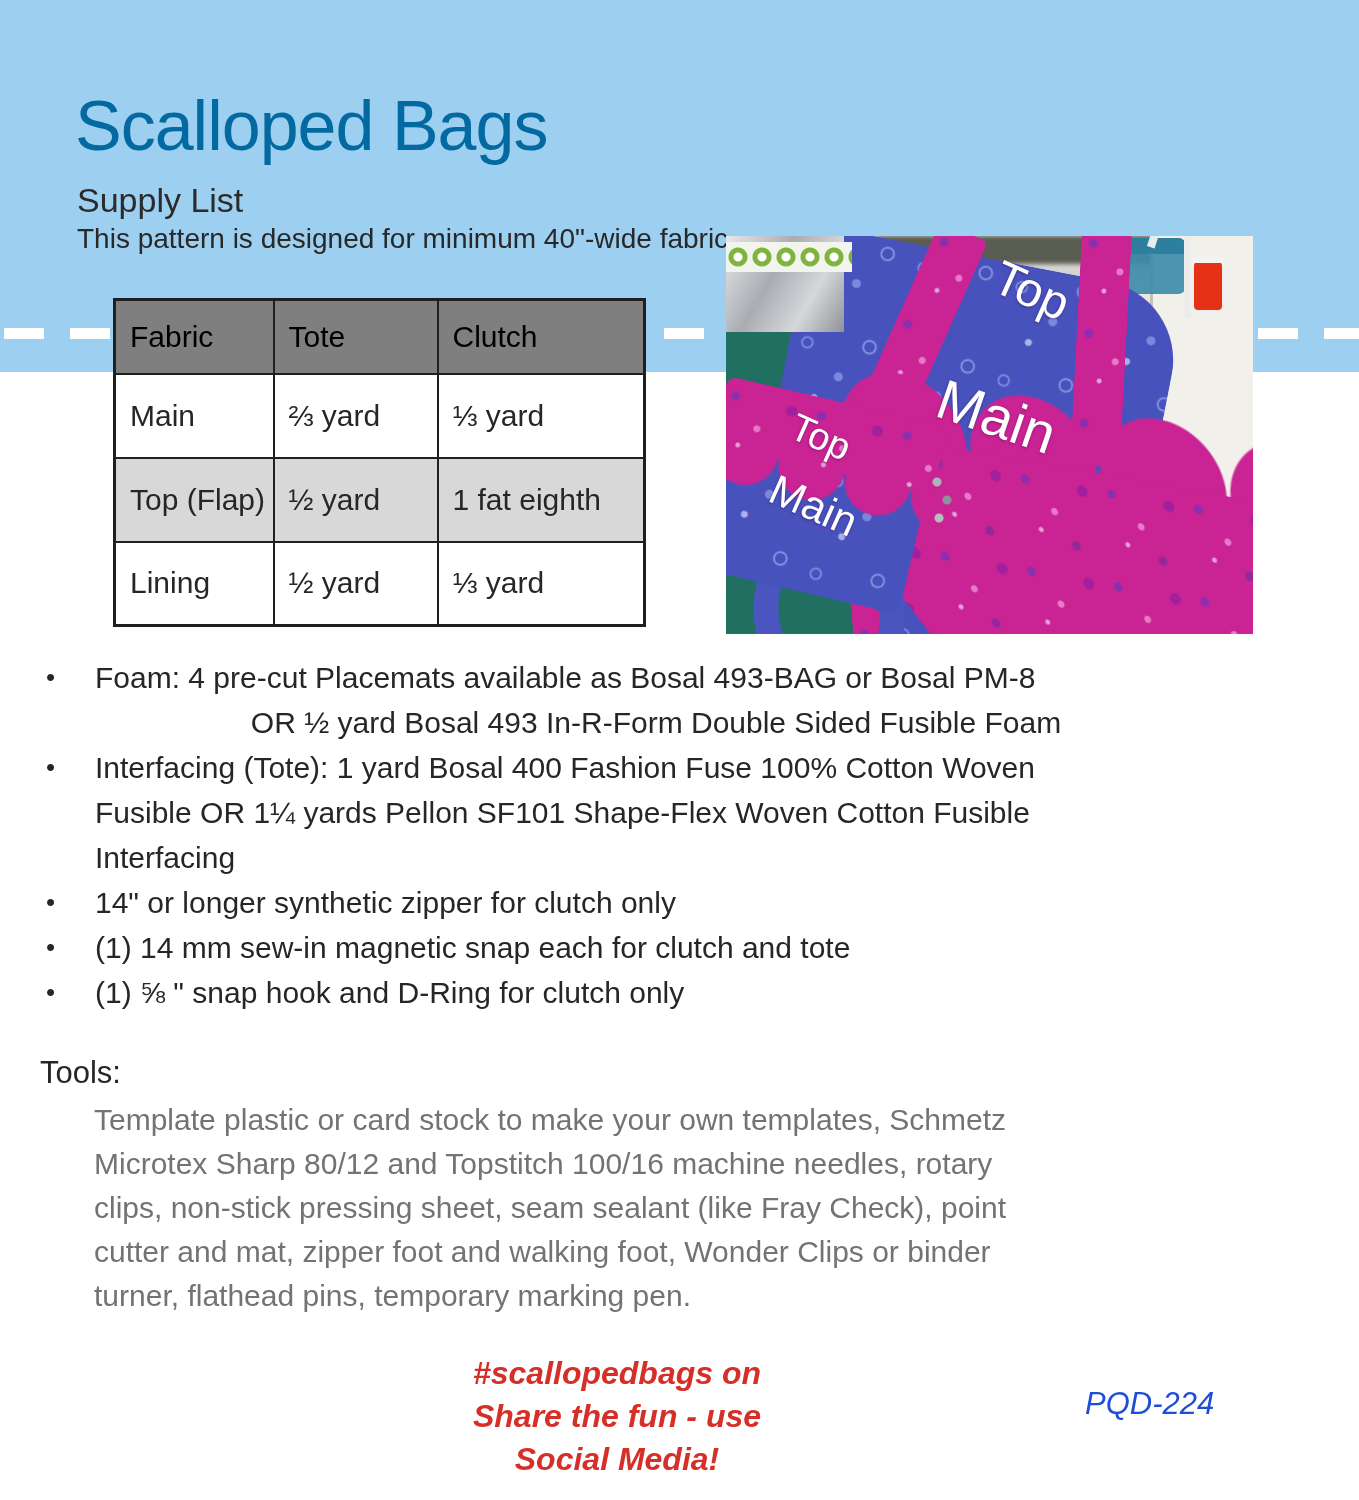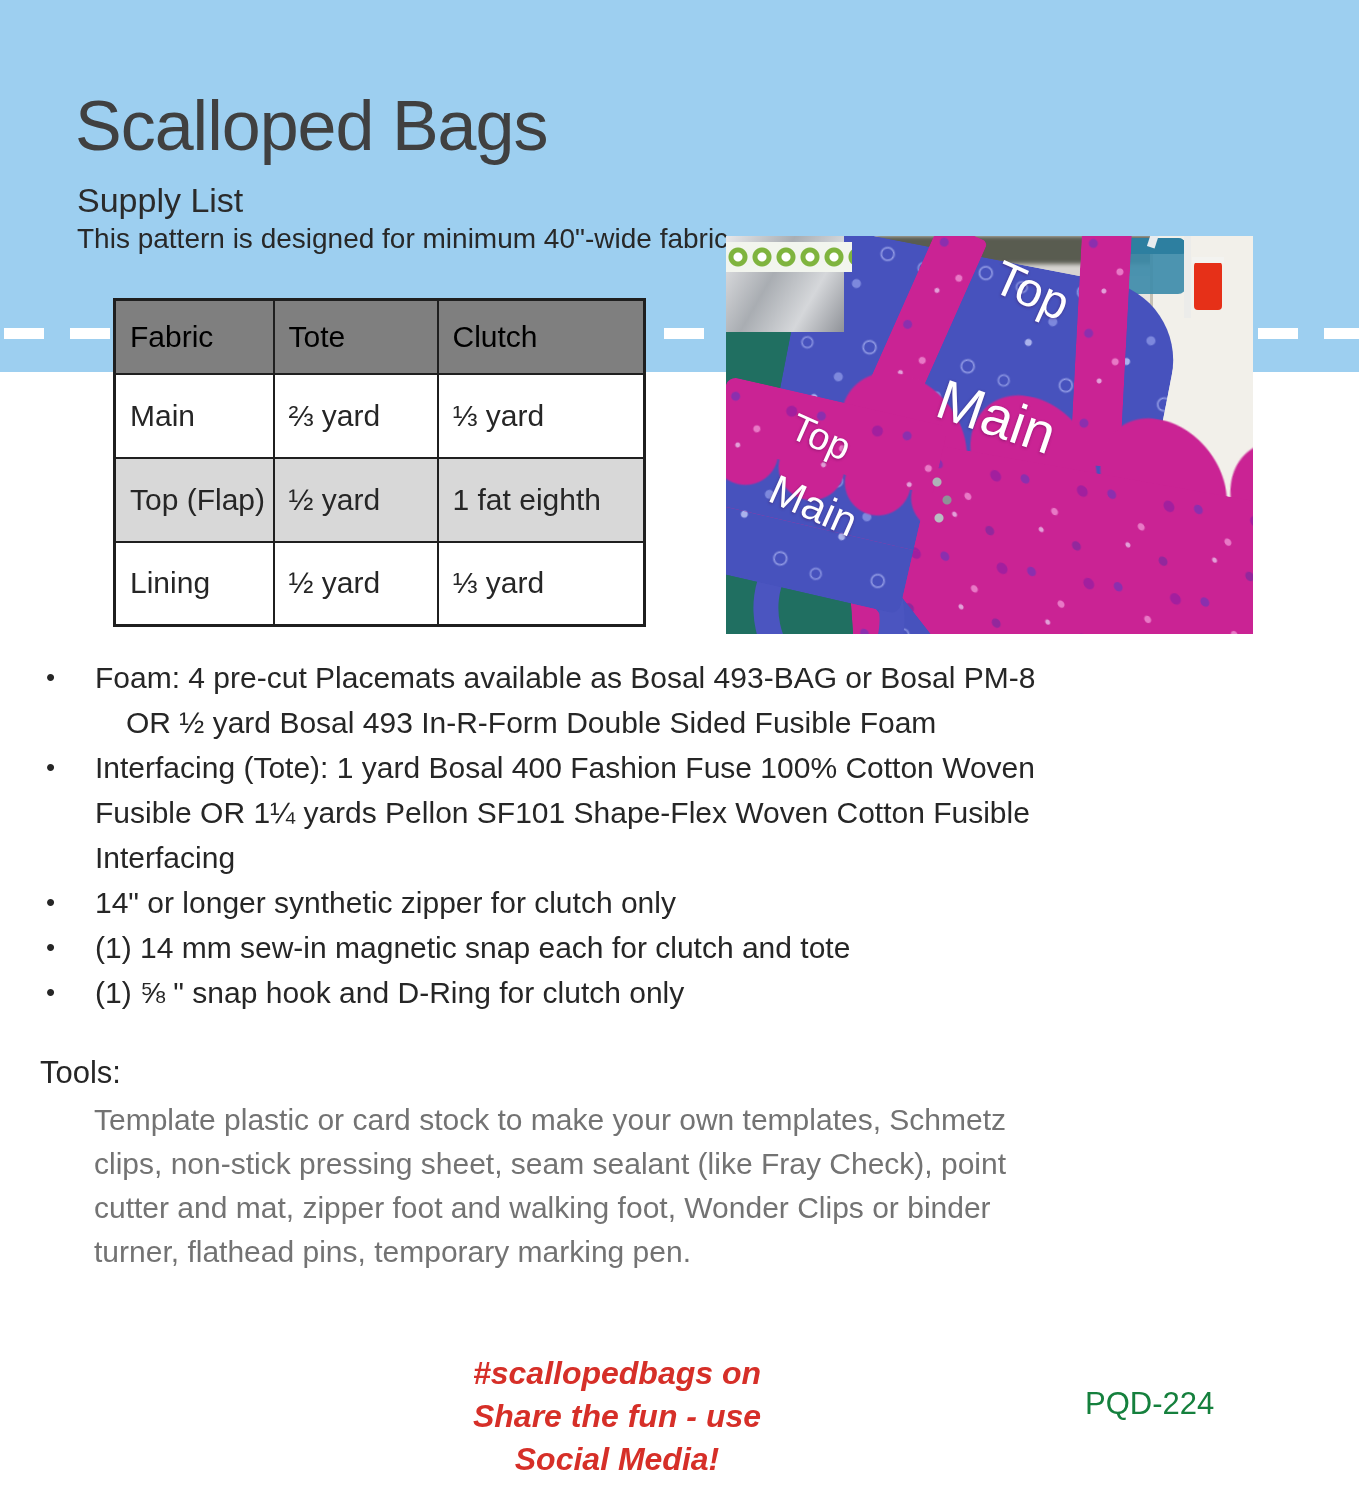--- a/index.html
+++ b/index.html
@@ -7,21 +7,21 @@
   body { font-family:"Liberation Sans", sans-serif; color:#262626; }
   .page { position:relative; width:1359px; height:1500px; background:#ffffff; overflow:hidden; }
 
   
   .blue-band { position:absolute; left:0; top:0; width:1359px; height:372px; background:#9dcff0; z-index:0; }
   .dash-line { position:absolute; left:0; top:328px; width:1359px; height:11px; z-index:1;
     background-image:linear-gradient(90deg,#ffffff 0 40px, rgba(255,255,255,0) 40px);
     background-size:66px 11px; background-repeat:repeat-x; background-position-x:4px; }
 
   
-  .title { position:absolute; left:75px; top:88px; font-size:70px; line-height:76px; color:#404040; letter-spacing:-1px; z-index:2; }
+  .title { position:absolute; left:75px; top:88px; font-size:70px; line-height:76px; color:#0369a1; letter-spacing:-1px; z-index:2; }
   .subtitle { position:absolute; left:77px; top:181px; font-size:34px; color:#2b2b2b; z-index:2; }
   .fabric-note { position:absolute; left:77px; top:223px; font-size:28px; color:#282828; z-index:2; }
 
   
   .supply-table { position:absolute; left:113px; top:298px; z-index:2; border-collapse:collapse; table-layout:fixed; }
   .supply-table td { border:2px solid #1f1f1f; font-size:30px; padding-left:14px; vertical-align:middle; }
   .supply-table tr.head td { background:#7f7f7f; color:#000000; height:74px; }
   .supply-table tr.data td { height:84px; color:#262626; background:#ffffff; }
   .supply-table tr.alt td { background:#d8d8d8; }
   .supply-table { border:3px solid #1f1f1f; }
@@ -95,29 +95,29 @@
   .lbl-tote-top { left:267px; top:27px; font-size:48px; transform:rotate(24deg); }
   .lbl-tote-main { left:210px; top:148px; font-size:56px; transform:rotate(19deg); }
   .lbl-clutch-top { left:64px; top:180px; font-size:38px; transform:rotate(24deg); }
   .lbl-clutch-main { left:42px; top:246px; font-size:42px; transform:rotate(24deg); }
 
   
   .supplies { position:absolute; left:46px; top:655px; width:1140px; z-index:2; font-size:30px; line-height:45px; color:#262626; }
   .bullet-item { position:relative; padding-left:49px; }
   .bullet { position:absolute; left:0; top:0; font-size:26px; }
   .b-line { display:block; }
-  .b-indent { padding-left:31px; }
+  .b-indent { padding-left:31px;text-align:center; }
 
   
   .tools-heading { position:absolute; left:40px; top:1055px; font-size:31px; color:#262626; z-index:2; }
   .tools-body { position:absolute; left:94px; top:1098px; width:1030px; font-size:30px; line-height:44px; color:#737373; z-index:2; }
 
   
   .social { position:absolute; left:402px; top:1352px; width:430px; text-align:center; font-size:32px; line-height:43px; font-style:italic; font-weight:600; color:#d62f28; z-index:2; }
-  .pattern-number { position:absolute; left:1085px; top:1386px; font-size:31px; color:#15803d; z-index:2; }
+  .pattern-number { position:absolute; left:1085px; top:1386px; font-size:31px; color:#1d4ed8; z-index:2;font-style:italic; }
 </style>
 </head>
 <body>
 
 <div class="page">
 
   <div class="blue-band"></div>
   <div class="dash-line"></div>
 
   <div class="title">Scalloped Bags</div>
@@ -208,20 +208,21 @@
     </div>
     <div class="bullet-item">
       <span class="bullet">•</span>
       <span class="b-line">(1) ⅝ " snap hook and D-Ring for clutch only</span>
     </div>
   </div>
 
   <div class="tools-heading">Tools:</div>
   <div class="tools-body">
     <span class="b-line">Template plastic or card stock to make your own templates, Schmetz</span>
+    <span class="b-line">Microtex Sharp 80/12 and Topstitch 100/16 machine needles, rotary</span>
     <span class="b-line">clips, non-stick pressing sheet, seam sealant (like Fray Check), point</span>
     <span class="b-line">cutter and mat, zipper foot and walking foot, Wonder Clips or binder</span>
     <span class="b-line">turner, flathead pins, temporary marking pen.</span>
   </div>
 
   <div class="social">
     <span class="b-line">#scallopedbags on</span>
     <span class="b-line">Share the fun - use</span>
     <span class="b-line">Social Media!</span>
   </div>

